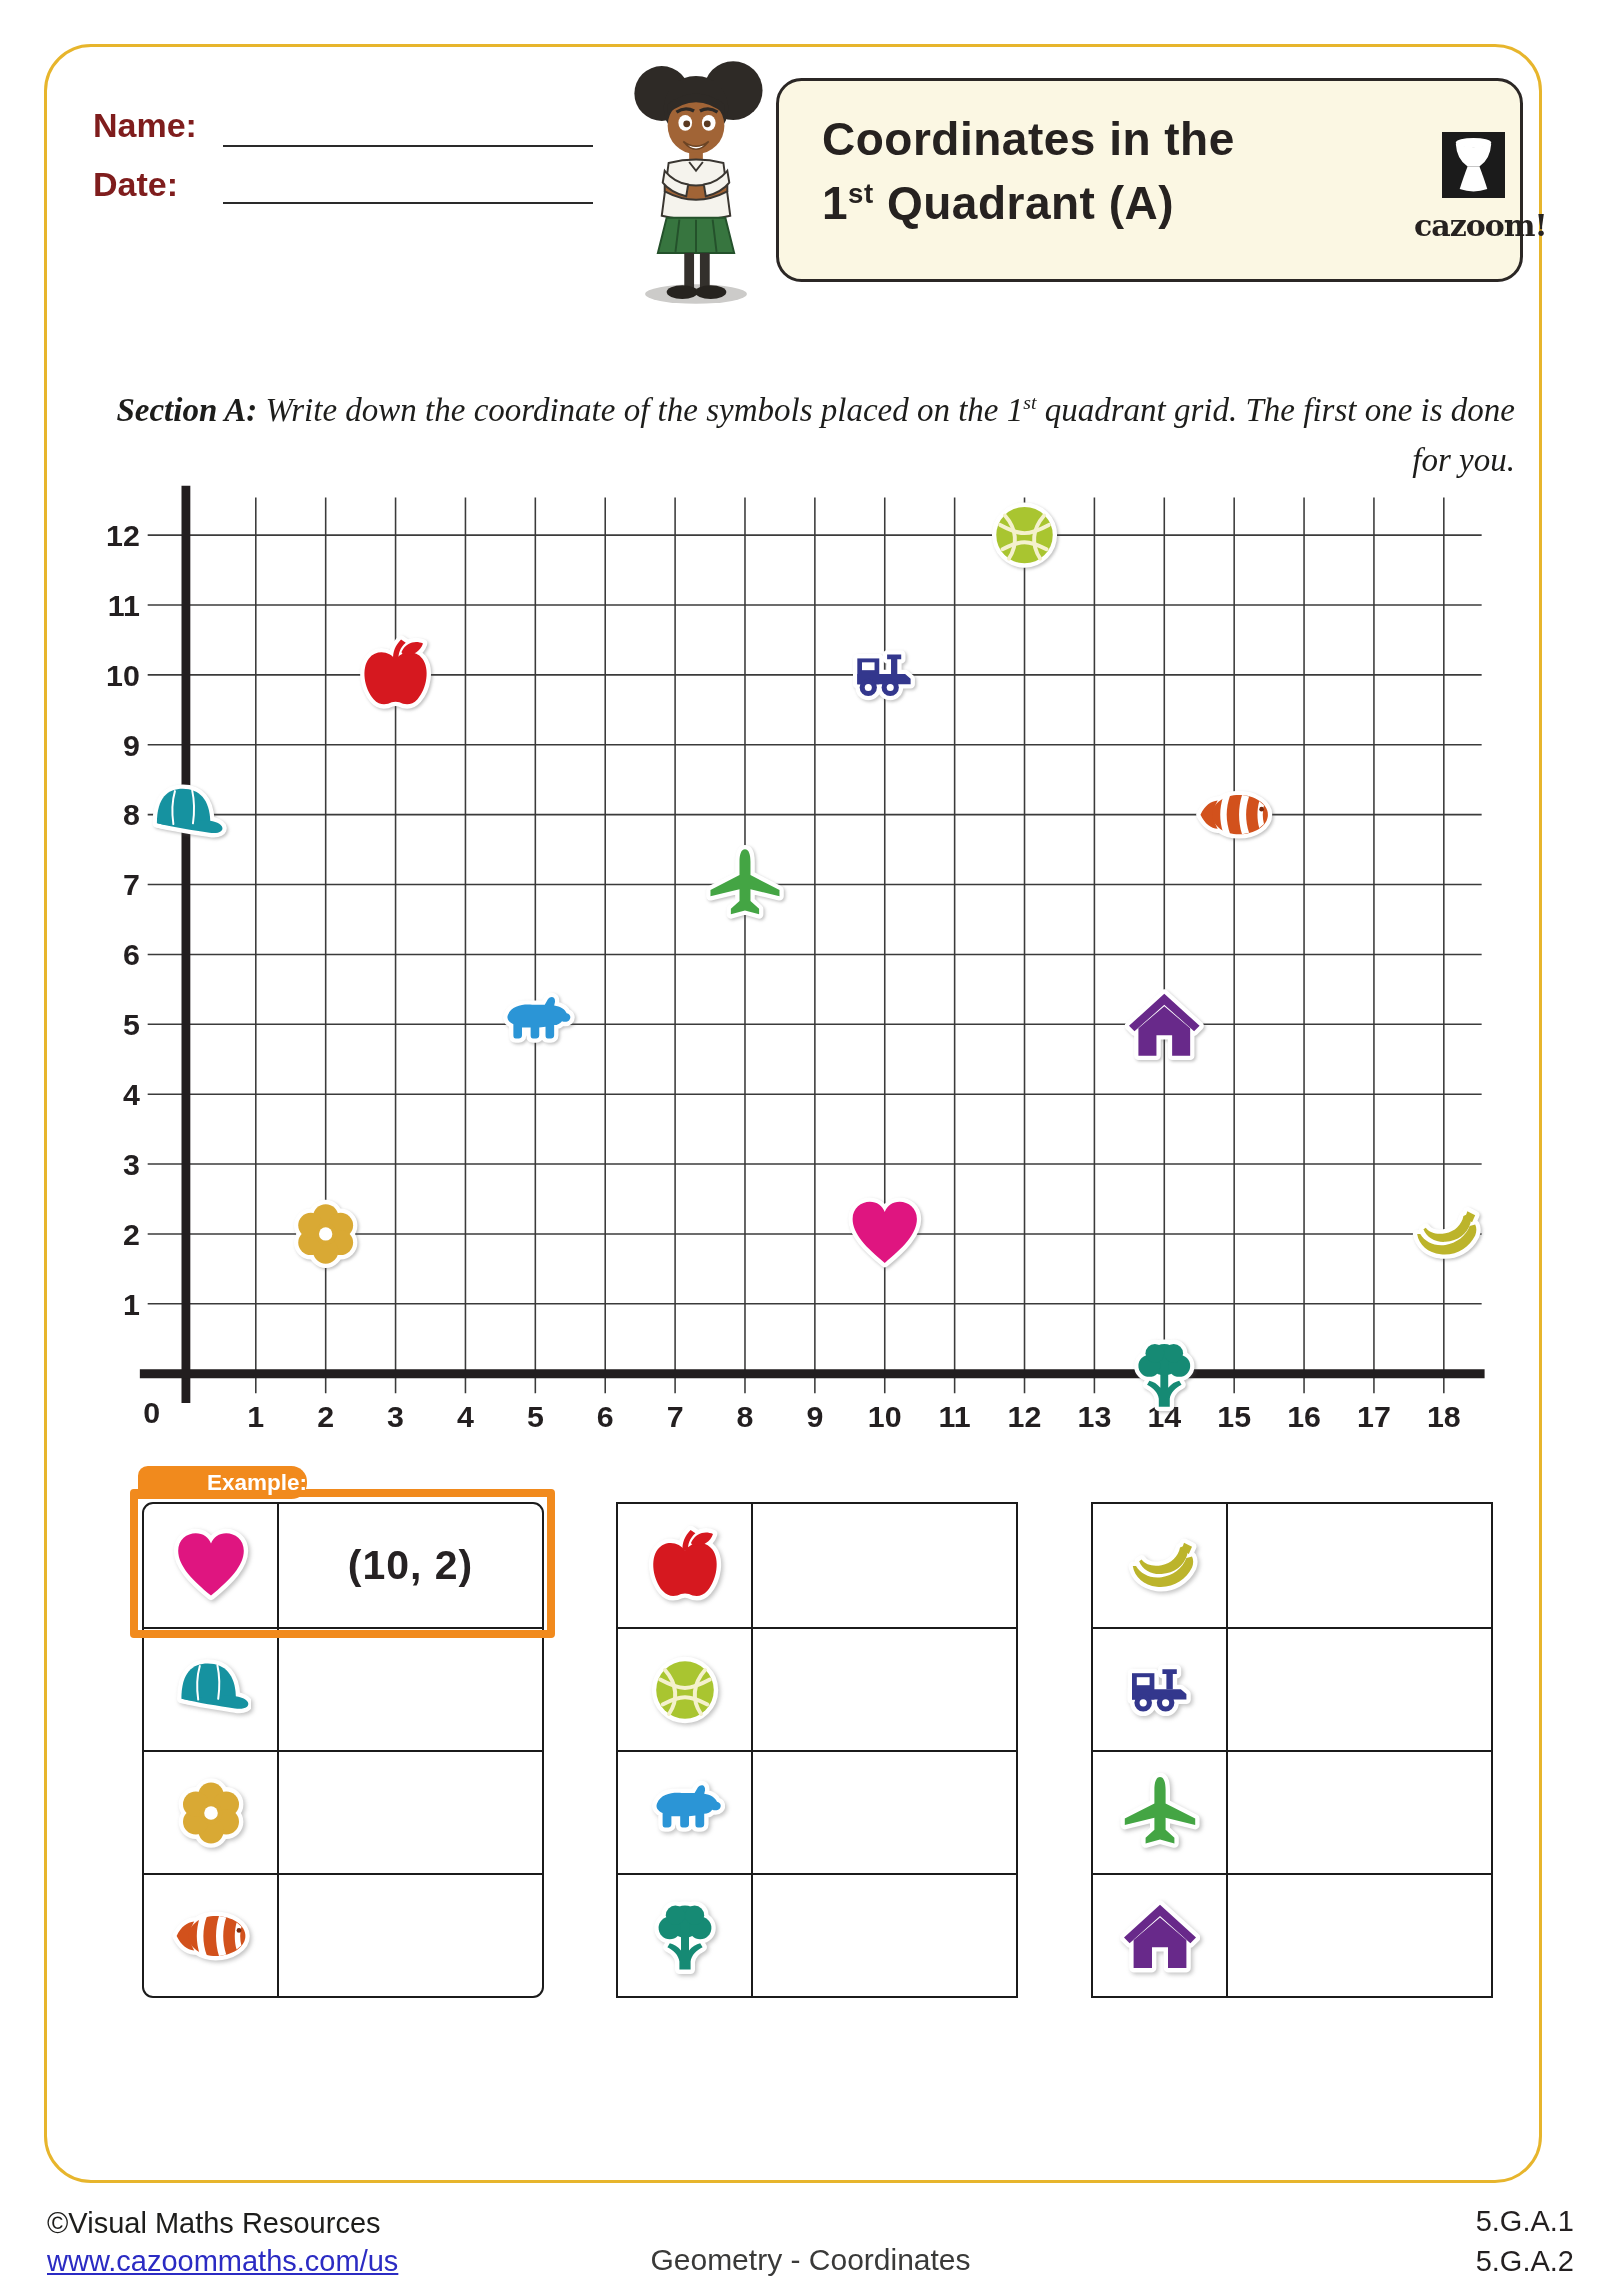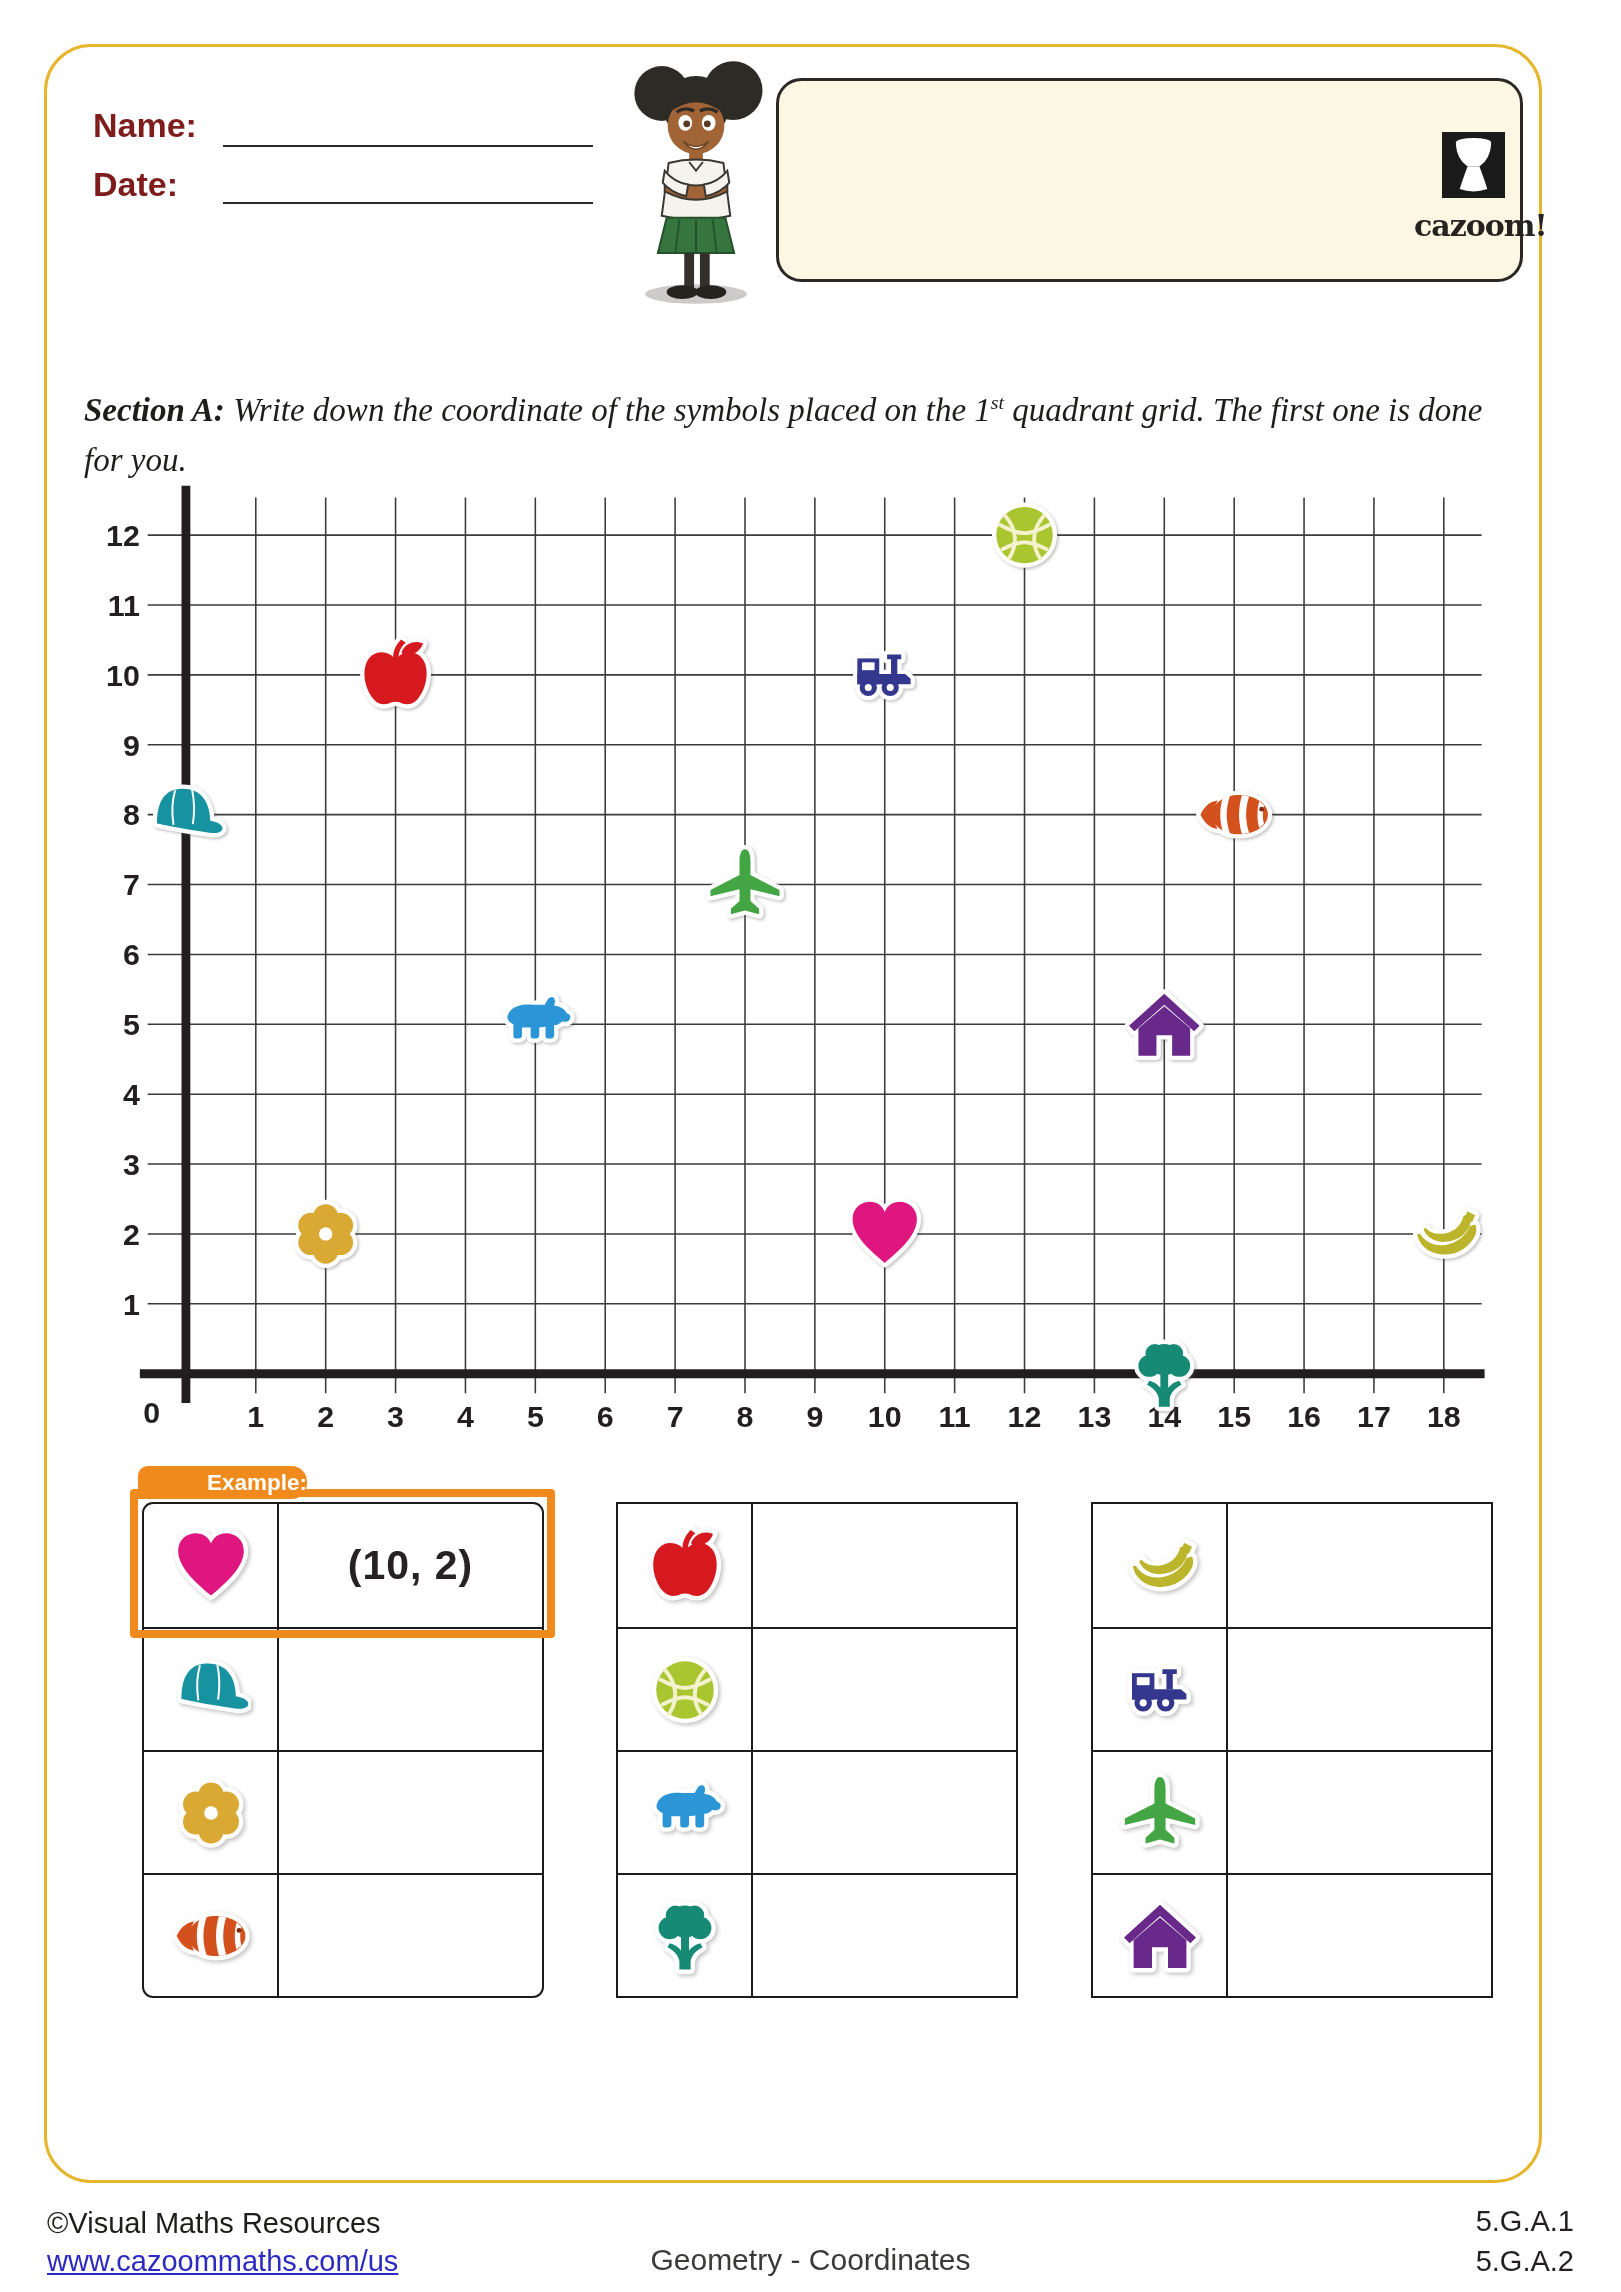--- a/index.html
+++ b/index.html
@@ -11,21 +11,21 @@
   .hdr-label{font-size:34px;font-weight:bold;color:#7f1d1d;}
   .hdr-line{border-bottom:2.9px solid #2a2a2a;height:0;}
   
   .titlebox{left:776px;top:78px;width:747px;height:204px;border:3.9px solid #2B2725;border-radius:25.5px;background:#FBF7E3;box-sizing:border-box;}
   .title-text{left:43px;top:27.4px;font-size:46px;font-weight:bold;color:#262220;line-height:1.38;letter-spacing:0.5px;}
   .title-text sup{font-size:60%;}
   .logo-wrap{left:635px;top:51px;width:118px;text-align:center;}
   .logo-sq{display:inline-block;width:63px;height:66px;background:#1b1b1b;}
   .logo-word{font-family:"DejaVu Serif",serif;font-weight:bold;font-size:30px;color:#262220;margin-top:5.9px;letter-spacing:-1px;}
   
-  .section{left:84px;top:353px;width:1423px;font-family:"Liberation Serif",serif;font-style:italic;font-size:33px;line-height:1.5;color:#1d1d1b;}
+  .section{left:92px;top:353px;width:1423px;font-family:"Liberation Serif",serif;font-style:italic;font-size:33px;line-height:1.5;color:#1d1d1b;text-align:right;}
   .section b{font-weight:bold;}
   .section sup{font-size:60%;}
   
   #grid-svg{left:83px;top:470px;overflow:visible;}
   .gl{stroke:#3b3b3b;stroke-width:1.6;}
   .ax{stroke:#221E1F;stroke-width:9;}
   .tick{font-family:"Liberation Sans",sans-serif;font-size:31px;font-weight:600;fill:#231f20;}
   .sticker{filter:drop-shadow(2px 2.9px 2px rgba(80,80,80,.35));}
   
   .ans-table{top:1502px;width:402px;height:496px;border:2.9px solid #1b1b1b;box-sizing:border-box;background:#fff;}
@@ -77,20 +77,24 @@
     <path d="M62 160 L122 160 L131 196 L53 196 Z" fill="#37753F" stroke="#24512B" stroke-width="2"></path>
     <path d="M75 162 L71 195 M92 162 L92 196 M109 162 L113 195" stroke="#24512B" stroke-width="2" fill="none"></path>
     <rect x="80" y="196" width="10" height="38" fill="#33302C"></rect>
     <rect x="96" y="196" width="10" height="38" fill="#33302C"></rect>
     <ellipse cx="78" cy="236" rx="16" ry="7" fill="#26231F"></ellipse>
     <ellipse cx="107" cy="236" rx="16" ry="7" fill="#26231F"></ellipse>
   </svg>
 </div>
 
 <div class="abs titlebox">
+  <div class="abs title-text">
+    <div><span>Coordinates in the</span></div>
+    <div><span>1</span><sup>st</sup><span> Quadrant (A)</span></div>
+  </div>
   <div class="abs logo-wrap">
     <span class="logo-sq">
       <svg width="63" height="66" viewBox="0 0 64 67">
         <ellipse cx="32" cy="11" rx="18" ry="5" fill="#fff"></ellipse>
         <path d="M14 12 Q15 28 26 35 L38 35 Q49 28 50 12 Q32 19 14 12 Z" fill="#fff"></path>
         <path d="M26 35 Q21 48 18 58 Q32 63 46 58 Q43 48 38 35 Z" fill="#fff"></path>
       </svg>
     </span>
     <div class="logo-word">cazoom!</div>
   </div>

